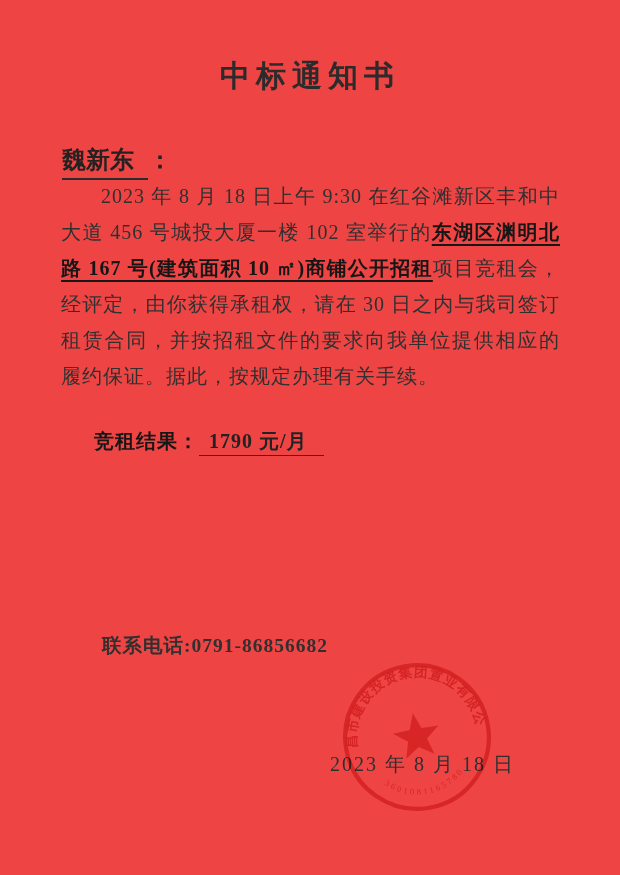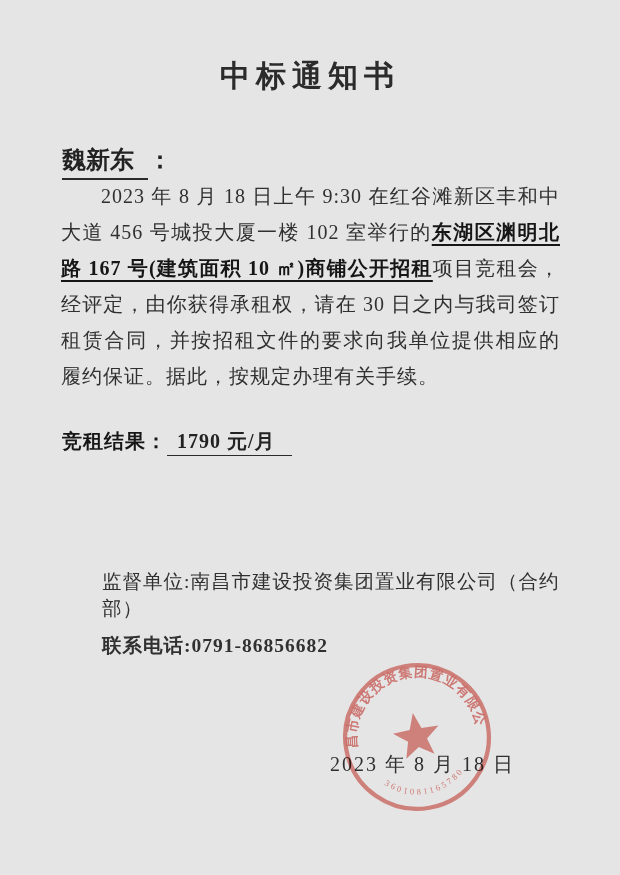--- a/index.html
+++ b/index.html
@@ -4,21 +4,21 @@
 <style>
   html,body{margin:0;padding:0;}
   body{
     width:620px;height:875px;
     background:#ffffff;
     position:relative;
     overflow:hidden;
     font-family:"Liberation Serif","DejaVu Serif",serif;
     color:#2f2f2f;
   }
-  .page{position:absolute;inset:0;background:#e5e5e5;}
+  .page{position:absolute;inset:0;background:#ef4444;}
   .doc-title{
     position:absolute;top:56px;left:0;width:620px;
     text-align:center;font-size:30px;font-weight:700;
     letter-spacing:6px;color:#2b2b2b;
   }
   .recipient{
     position:absolute;left:62px;top:144px;
     font-size:24px;font-weight:700;color:#222;
   }
   .recipient .uname{
@@ -36,21 +36,21 @@
   .bu{
     font-weight:700;color:#161616;
     text-decoration:underline;
     text-decoration-thickness:1.5px;
     text-underline-offset:5px;
   }
   .result-line{
     position:absolute;left:62px;top:428px;
     font-size:20px;letter-spacing:1px;
   }
-  .result-label{font-weight:700;color:#161616;}
+  .result-label{font-weight:700;color:#161616;margin-left:32px;}
   .result-value{
     border-bottom:1.6px solid #2b2b2b;
     padding:0 16px 3px 10px;
     color:#222;font-weight:600;
   }
   .indent-line{
     position:absolute;left:61px;width:520px;
     font-size:19.5px;letter-spacing:1px;color:#303030;
     padding-left:41px;box-sizing:border-box;
   }
@@ -82,21 +82,20 @@
 
   <div class="doc-title">中标通知书</div>
 
   <div class="recipient"><span class="uname">魏新东</span><span>：</span></div>
 
   <div class="bodypara para1"><span>2023 年 8 月 18 日上午 9:30 在红谷滩新区丰和中大道 456 号城投大厦一楼 102 室举行的</span><span class="bu">东湖区渊明北路 167 号(建筑面积 10 ㎡)商铺公开招租</span><span>项目竞租会，经评定，由你获得承租权，请在 30 日之内与我司签订租赁合同，并按招租文件的要求向我单位提供相应的履约保证。据此，按规定办理有关手续。</span></div>
 
   <div class="result-line"><span class="result-label">竞租结果：</span><span class="result-value">1790 元/月</span></div>
 
 
-  <div class="indent-line supervisor">监督单位:南昌市建设投资集团置业有限公司（合约部）</div>
 
   <div class="indent-line phone">联系电话:0791-86856682</div>
 
 
   <div class="date-line">2023 年 8 月 18 日</div>
 
   <svg class="seal" viewBox="0 0 170 170" xmlns="http://www.w3.org/2000/svg">
     <defs>
       <path id="sealArcTop" d="M 25.2 90.2 A 60 60 0 1 1 144.8 90.2" fill="none"></path>
       <path id="sealArcBottom" d="M 40.1 120.1 A 57 57 0 0 0 129.9 120.1" fill="none"></path>

